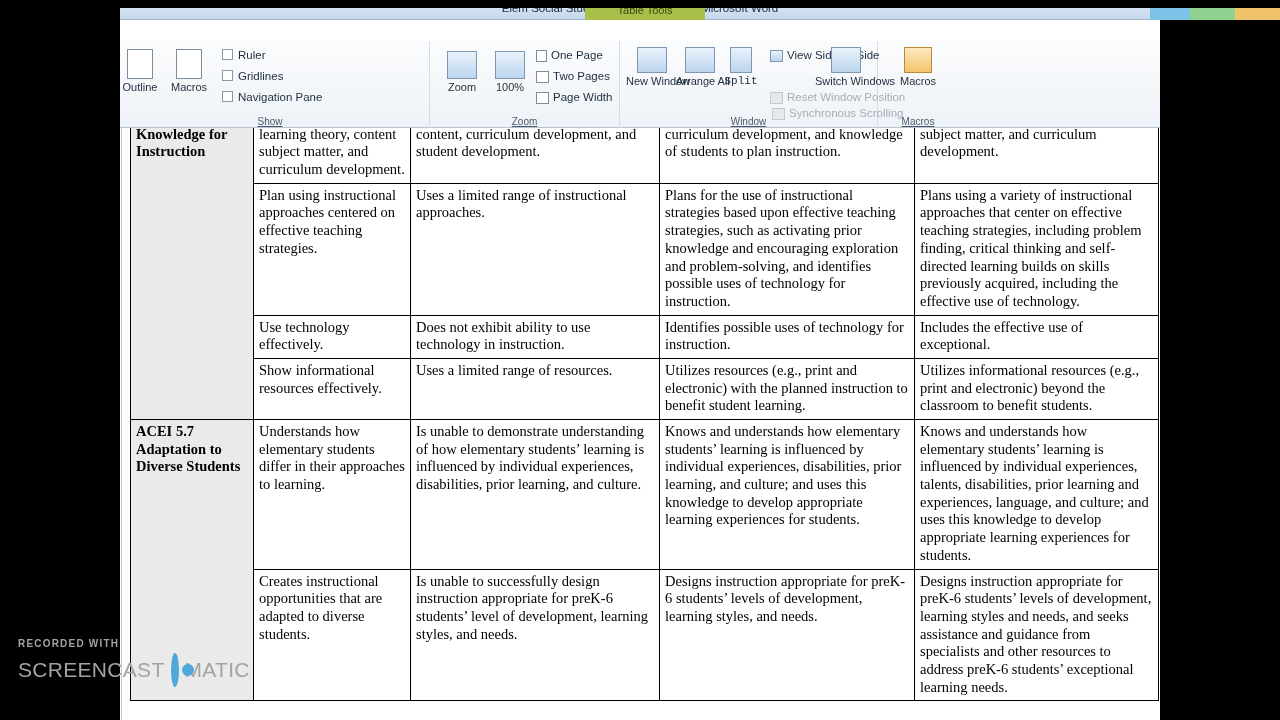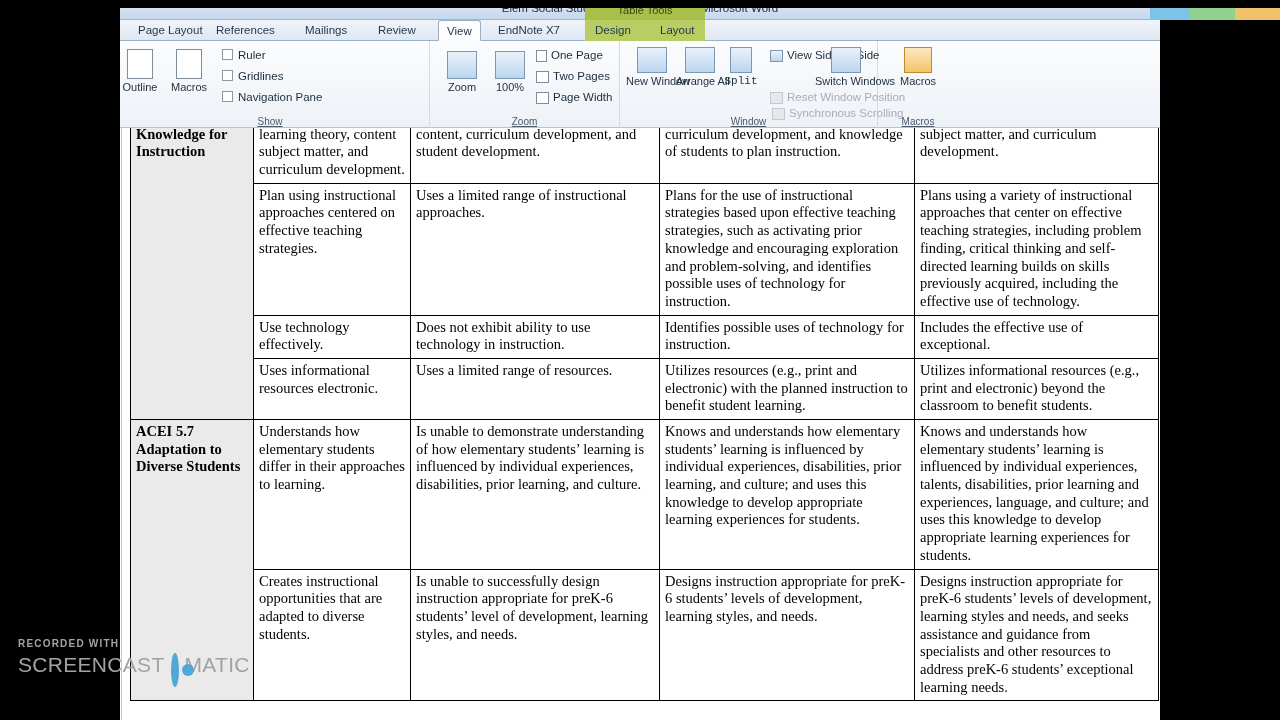--- a/index.html
+++ b/index.html
@@ -233,21 +233,21 @@
     font-size: 10px;
     letter-spacing: 1.2px;
     font-weight: bold;
     margin-bottom: 4px;
   }
   .wm-main {
     font-size: 21px;
     letter-spacing: 0.3px;
     white-space: nowrap;
     display: flex;
-    align-items: flex-start;
+    align-items: center;
   }
   .wm-ring {
     width: 34px; height: 34px;
     border-radius: 50%;
     border: 4px solid #4fa8d8;
     display: inline-block;
     margin: 0 6px;
     position: relative;
   }
   .wm-ring::after {
@@ -267,31 +267,20 @@
   <div class="left-black"></div>
   <div class="right-black"></div>
 
   <div class="word-window">
 
     <div class="titlebar">
       <div class="title-text">Elem Social Studies Rubric Fall 2017 - Microsoft Word</div>
       <div class="table-tools">Table Tools</div>
     </div>
 
-    <div class="tabbar">
-      <div class="tabs-green"></div>
-      <div class="tab" style="left:10px;">Page Layout</div>
-      <div class="tab" style="left:88px;">References</div>
-      <div class="tab" style="left:177px;">Mailings</div>
-      <div class="tab" style="left:250px;">Review</div>
-      <div class="tab selected" style="left:318px;">View</div>
-      <div class="tab" style="left:370px;">EndNote X7</div>
-      <div class="tab" style="left:467px;">Design</div>
-      <div class="tab" style="left:532px;">Layout</div>
-    </div>
 
     <div class="ribbon">
 
       <div class="group" style="left:-10px; width:320px;">
         <div class="bigbtn" style="left:8px; top:8px; width:44px;">
           <span class="glyph icon-doc"></span>
           <span>Outline</span>
         </div>
         <div class="bigbtn" style="left:57px; top:8px; width:44px;">
           <span class="glyph icon-doc"></span>
@@ -389,21 +378,21 @@
             <td class="c3">Plans for the use of instructional strategies based upon effective teaching strategies, such as activating prior knowledge and encouraging exploration and problem-solving, and identifies possible uses of technology for instruction.</td>
             <td class="c4">Plans using a variety of instructional approaches that center on effective teaching strategies, including problem finding, critical thinking and self-directed learning builds on skills previously acquired, including the effective use of technology.</td>
           </tr>
           <tr>
             <td class="c1">Use technology effectively.</td>
             <td class="c2">Does not exhibit ability to use technology in instruction.</td>
             <td class="c3">Identifies possible uses of technology for instruction.</td>
             <td class="c4">Includes the effective use of exceptional.</td>
           </tr>
           <tr>
-            <td class="c1">Uses informational resources electronic.</td>
+            <td class="c1">Show informational resources effectively.</td>
             <td class="c2">Uses a limited range of resources.</td>
             <td class="c3">Utilizes resources (e.g., print and electronic) with the planned instruction to benefit student learning.</td>
             <td class="c4">Utilizes informational resources (e.g., print and electronic) beyond the classroom to benefit students.</td>
           </tr>
           <tr>
             <td class="cat" rowspan="2">ACEI 5.7 Adaptation to Diverse Students</td>
             <td class="c1">Understands how elementary students differ in their approaches to learning.</td>
             <td class="c2">Is unable to demonstrate understanding of how elementary students’ learning is influenced by individual experiences, disabilities, prior learning, and culture.</td>
             <td class="c3">Knows and understands how elementary students’ learning is influenced by individual experiences, disabilities, prior learning, and culture; and uses this knowledge to develop appropriate learning experiences for students.</td>
             <td class="c4">Knows and understands how elementary students’ learning is influenced by individual experiences, talents, disabilities, prior learning and experiences, language, and culture; and uses this knowledge to develop appropriate learning experiences for students.</td>

